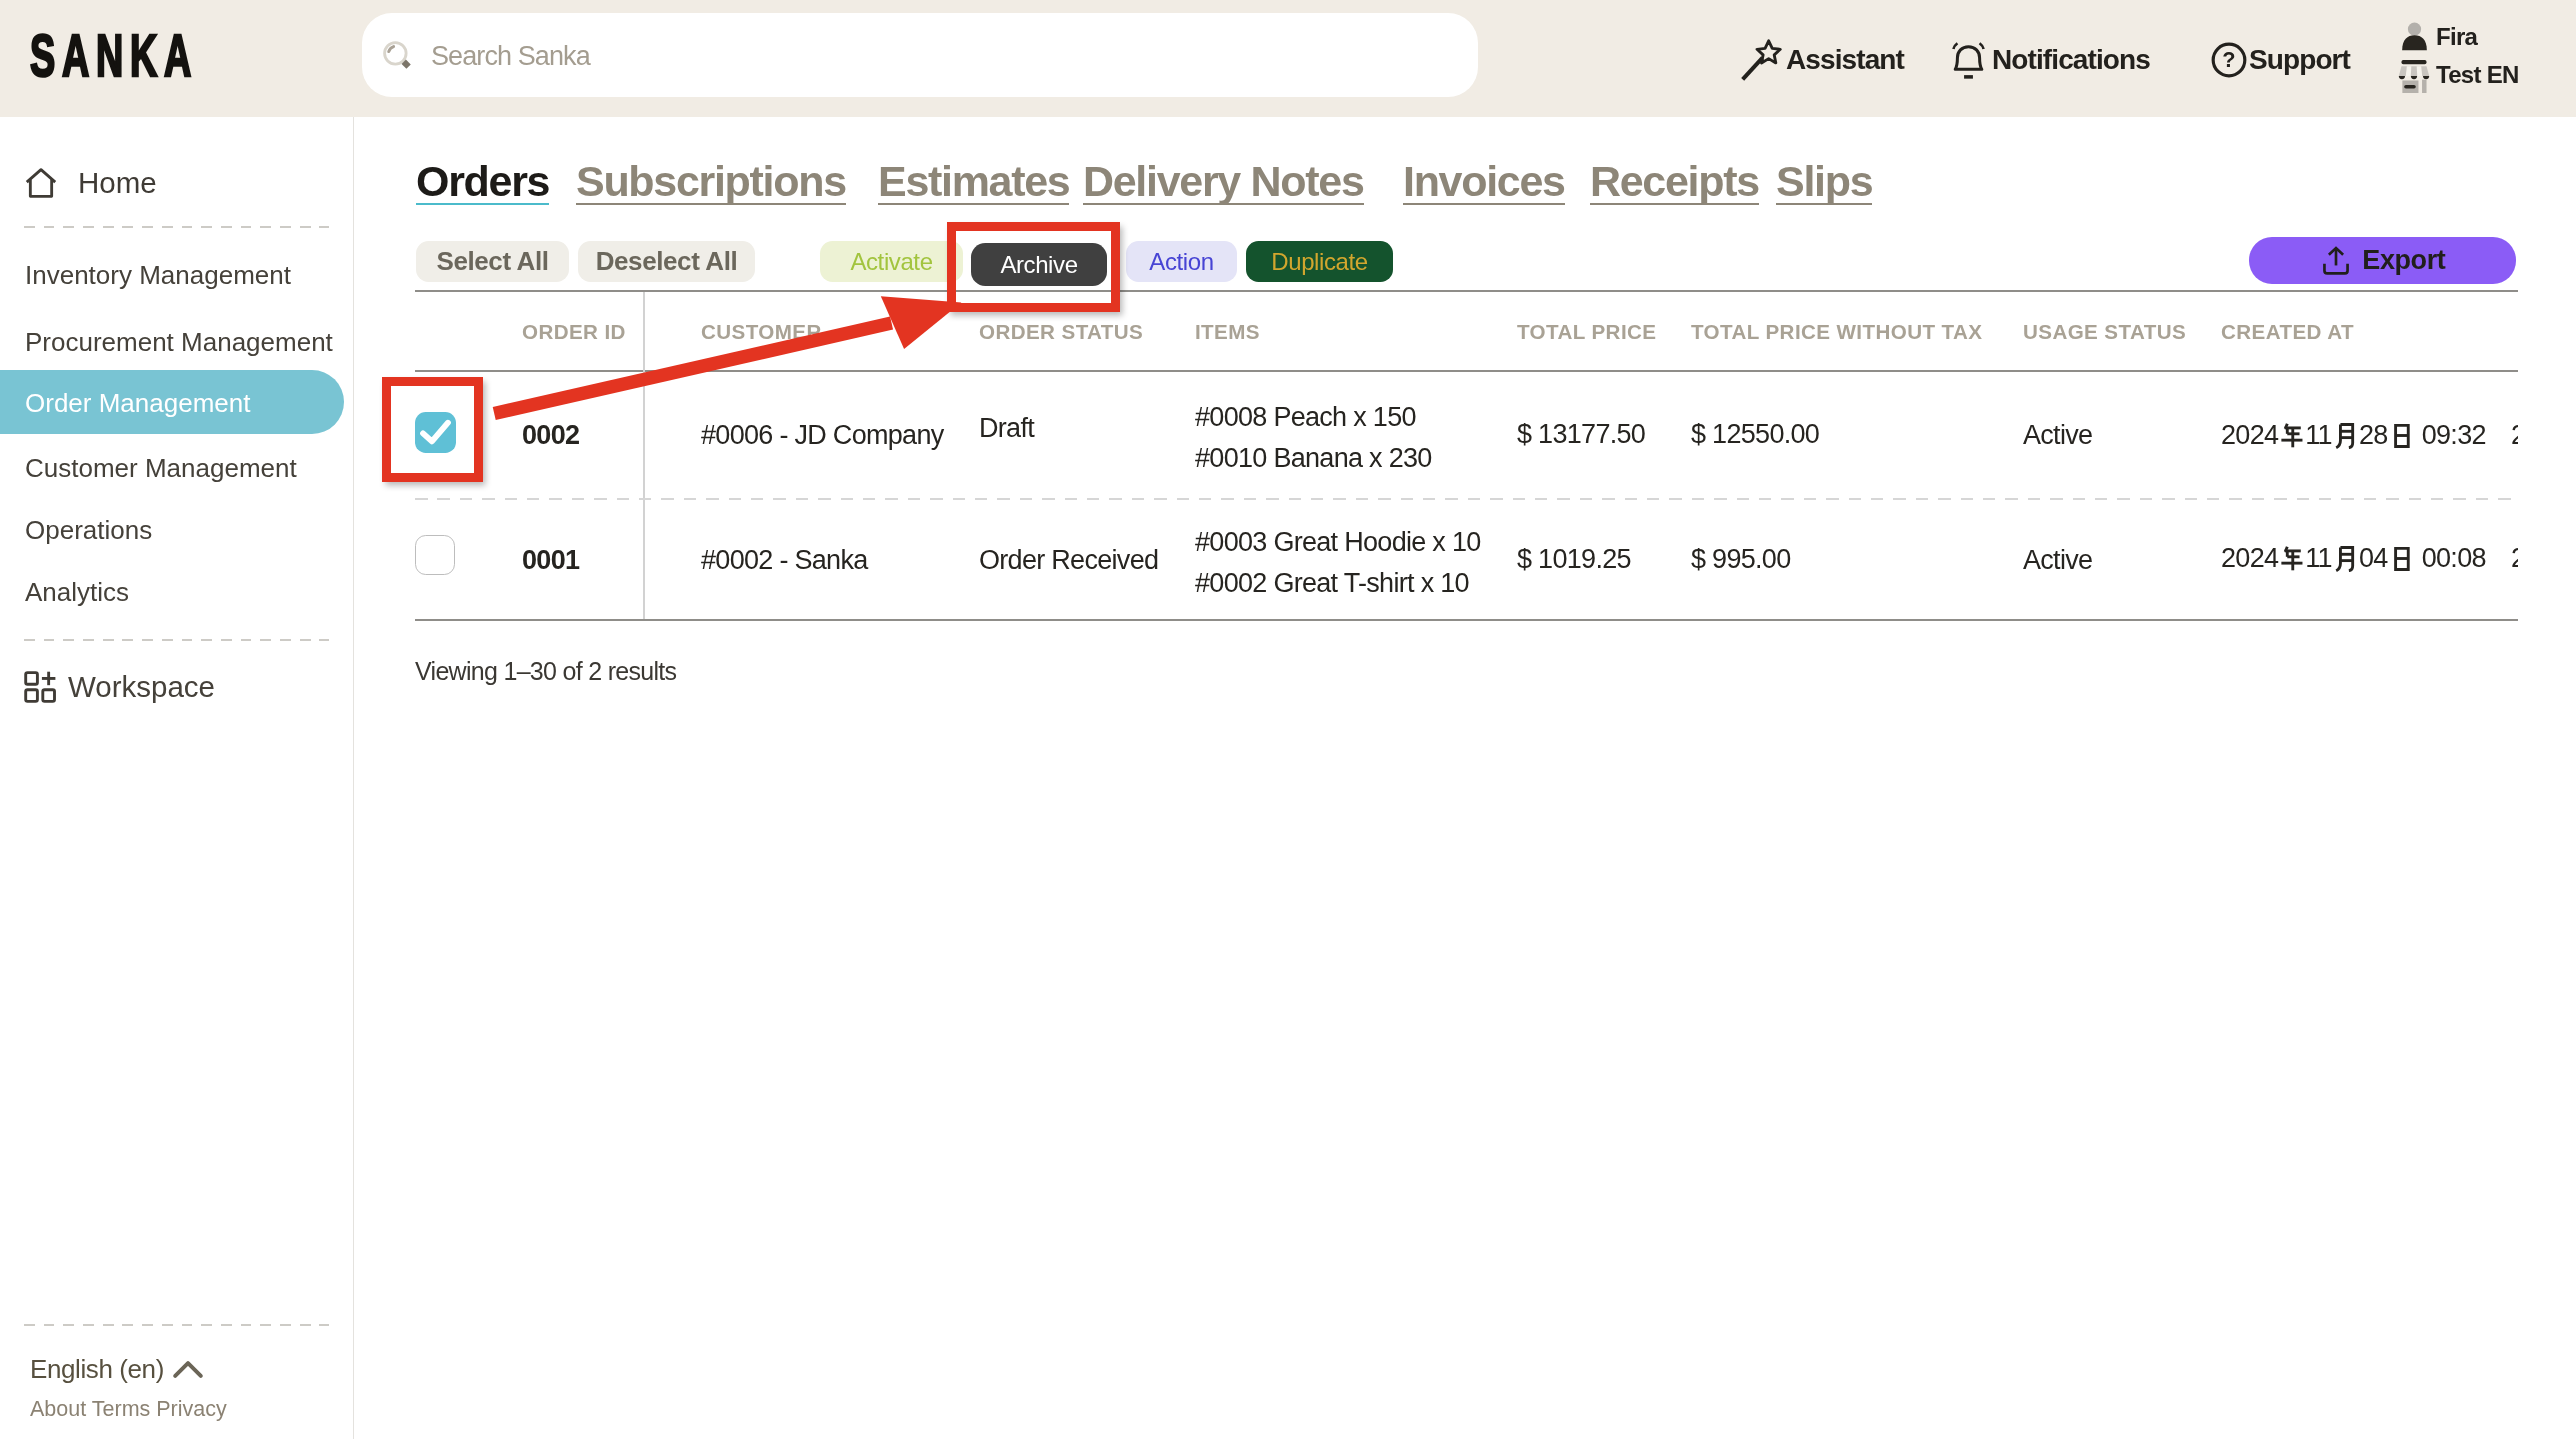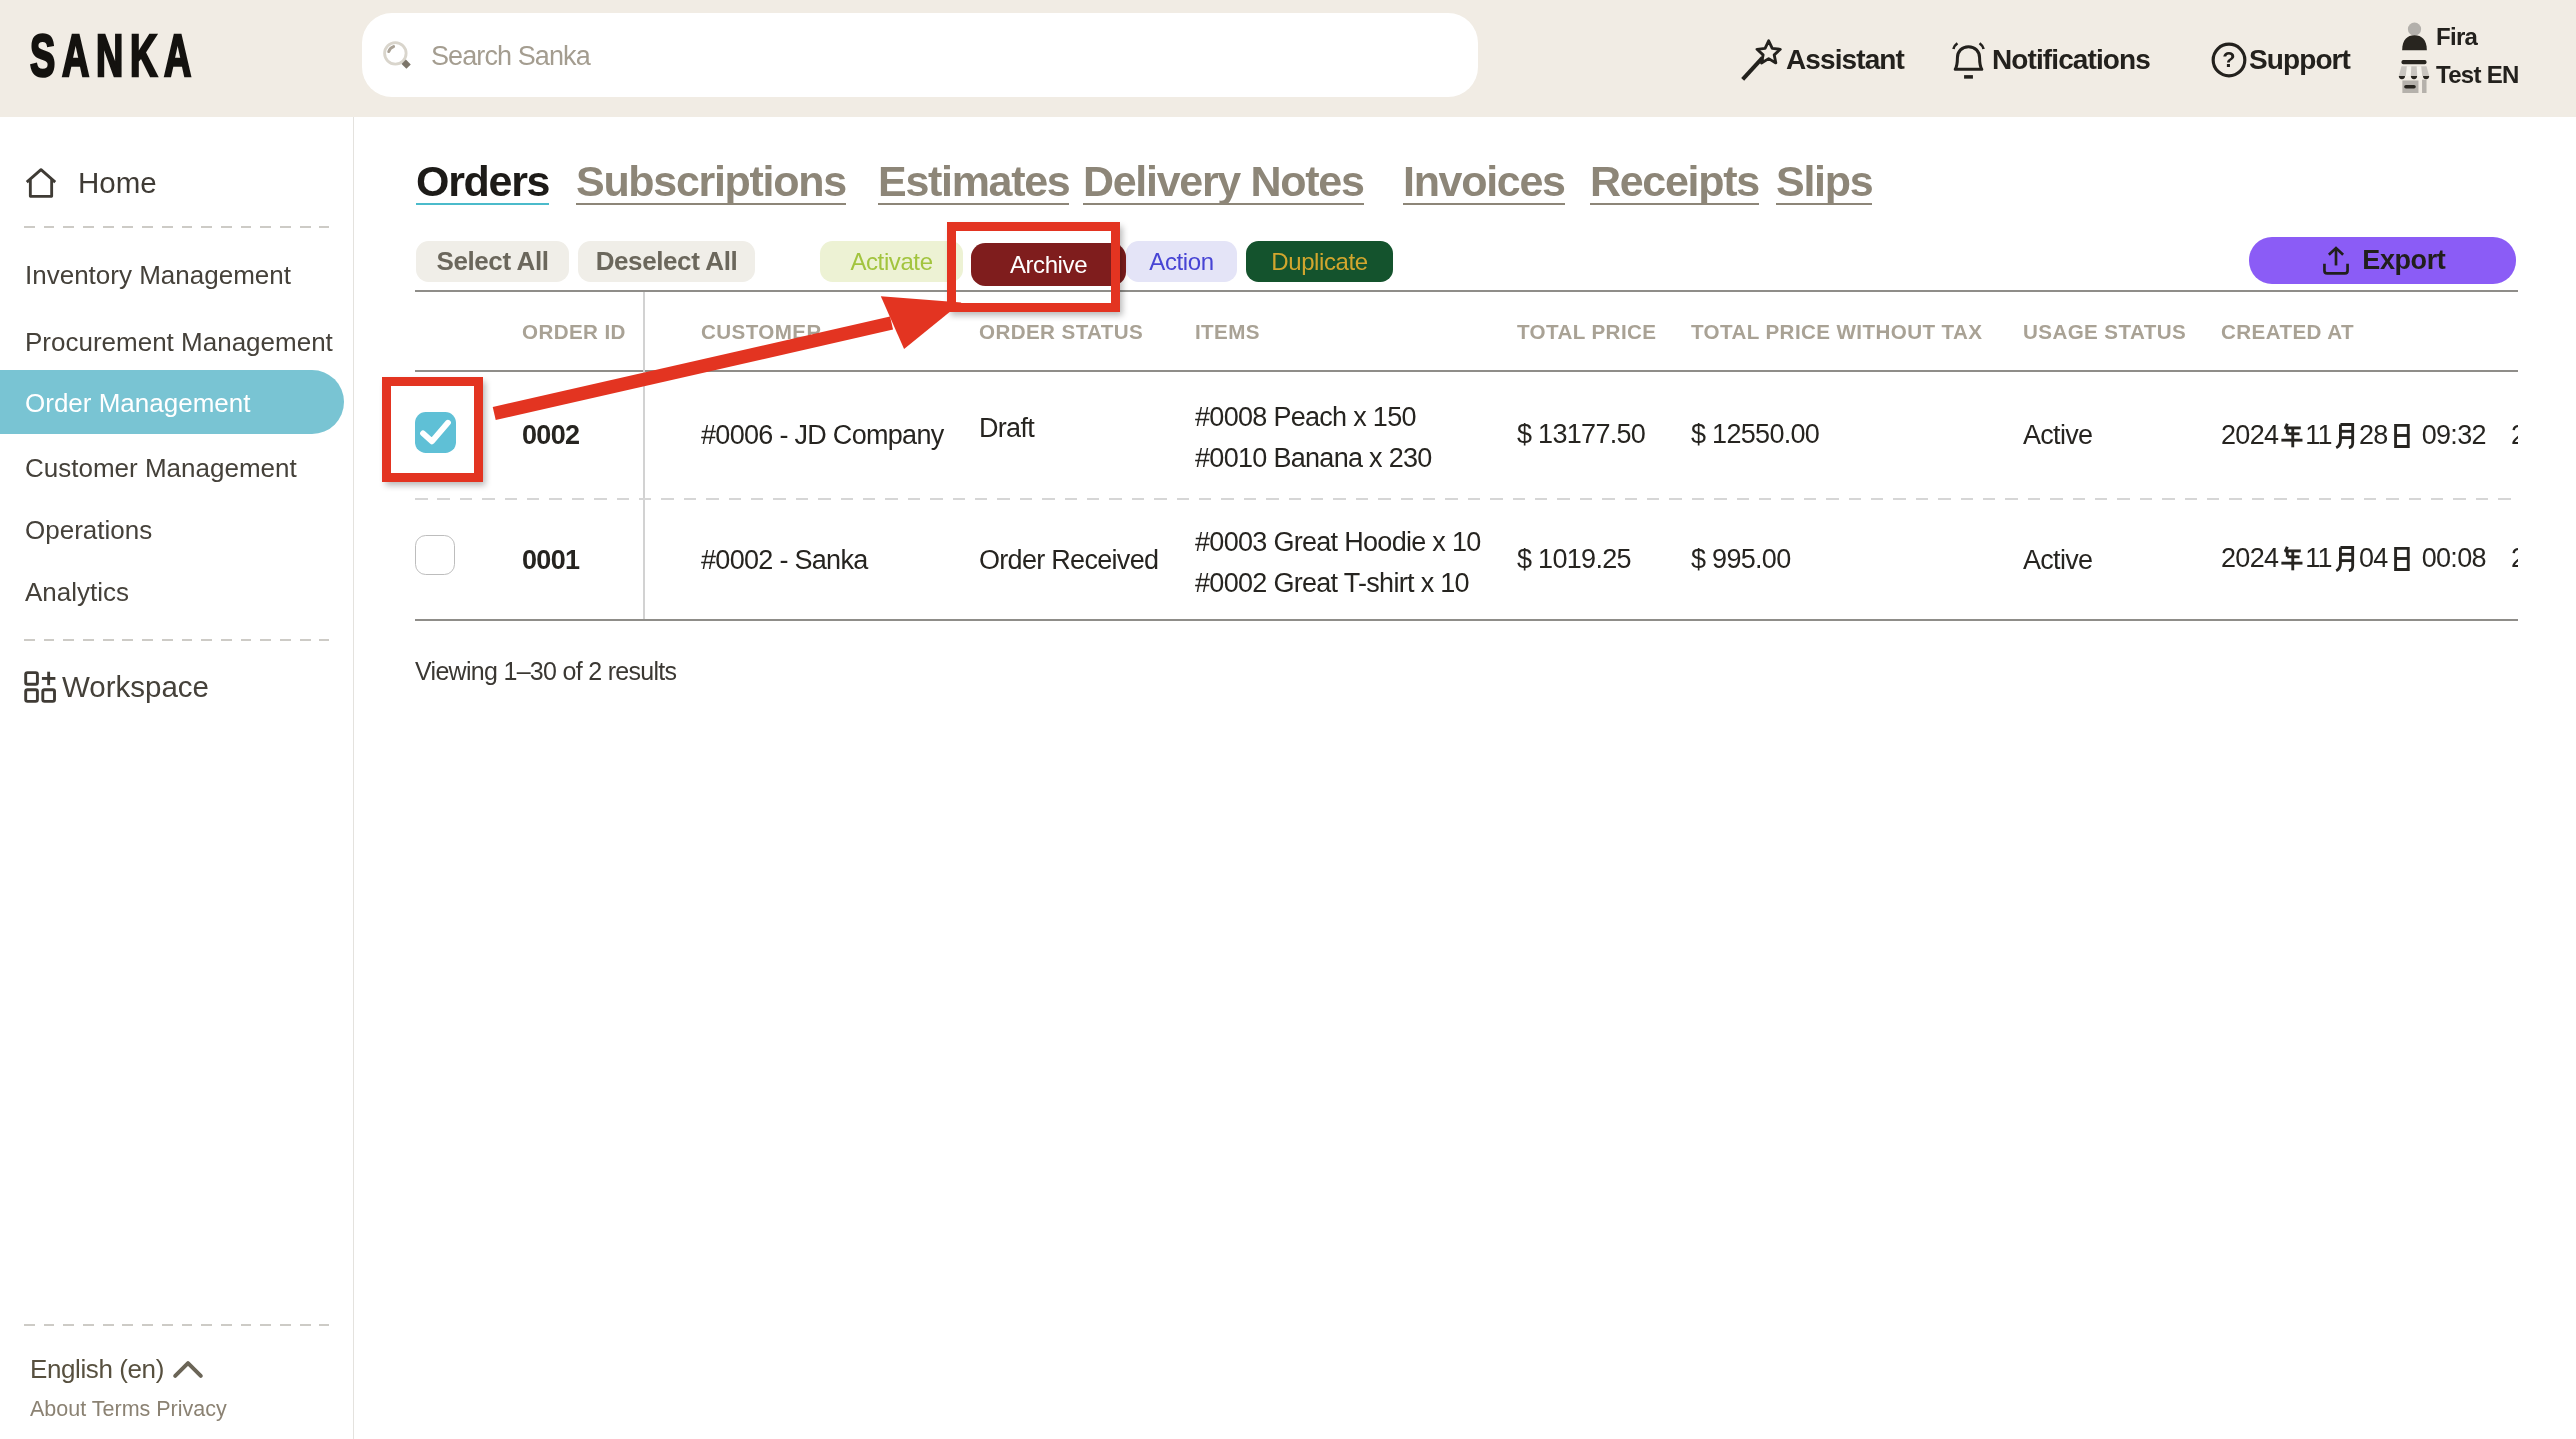--- a/index.html
+++ b/index.html
@@ -95,41 +95,41 @@
     <div class="side-item" style="top:395px;height:36px">Operations</div>
     <div class="side-item" style="top:457px;height:36px">Analytics</div>
     <div class="dash" style="top:522px"></div>
     <svg class="a" style="left:23px;top:552px" width="36" height="36" viewBox="0 0 40 40" fill="none" stroke="#3f3b35" stroke-width="3.2" stroke-linejoin="round">
       <rect x="3" y="4" width="13" height="13" rx="2"></rect>
       <rect x="3" y="23" width="13" height="13" rx="2"></rect>
       <rect x="22" y="23" width="13" height="13" rx="2"></rect>
       <line x1="28.5" y1="3" x2="28.5" y2="18"></line>
       <line x1="21" y1="10.5" x2="36" y2="10.5"></line>
     </svg>
-    <div class="side-item" style="left:62px;top:552px;height:36px;font-size:29.5px">Workspace</div>
+    <div class="side-item" style="left:68px;top:552px;height:36px;font-size:29.5px">Workspace</div>
     <div class="dash" style="top:1207px"></div>
     <div class="side-item" style="left:30px;top:1233px;height:38px;font-size:26px;letter-spacing:-0.4px;color:#57503f">English (en)</div>
     <svg class="a" style="left:172px;top:1241px" width="32" height="23" viewBox="0 0 40 26" fill="none" stroke="#6b6557" stroke-width="5" stroke-linecap="round" stroke-linejoin="round">
       <polyline points="4,21 20,5 36,21"></polyline>
     </svg>
     <div class="side-item" style="left:30px;top:1275px;height:34px;font-size:21.5px;letter-spacing:0;color:#8b8273">About Terms Privacy</div>
   </div>
 
   <div class="tab active" style="left:416px">Orders</div>
   <div class="tab" style="left:576px">Subscriptions</div>
   <div class="tab" style="left:878px">Estimates</div>
   <div class="tab" style="left:1083px">Delivery Notes</div>
   <div class="tab" style="left:1403px">Invoices</div>
   <div class="tab" style="left:1590px">Receipts</div>
   <div class="tab" style="left:1776px">Slips</div>
 
   <div class="pill" style="left:416px;width:153px;background:#f0eee8;color:#6b675c">Select All</div>
   <div class="pill" style="left:578px;width:177px;background:#f0eee8;color:#6b675c">Deselect All</div>
   <div class="pill" style="left:820px;width:143px;background:#edf2d4;color:#a2c43e;font-weight:400;font-size:24px">Activate</div>
-  <div class="pill" style="left:971px;top:243px;width:155px;height:43px;background:#7f1d1d;color:#fff;border-radius:14.3px;font-weight:400;font-size:24px">Archive</div>
+  <div class="pill" style="left:971px;top:243px;width:136px;height:43px;background:#404040;color:#fff;border-radius:14.3px;font-weight:400;font-size:24px">Archive</div>
   <div class="pill" style="left:1126px;width:111px;background:#e4e4f7;color:#4744d4;font-weight:400;font-size:24px">Action</div>
   <div class="pill" style="left:1246px;width:147px;background:#14532d;color:#d2a62e;font-weight:400;font-size:24px">Duplicate</div>
   <div class="pill" style="left:2249px;top:237px;width:267px;height:47px;background:#8b5cf6;color:#211f1c;border-radius:23px;font-size:27px;gap:10.7px">
     <svg width="32" height="32" viewBox="0 0 36 36" fill="none" stroke="#211f1c" stroke-width="3">
       <path d="M18 23 V4"></path>
       <path d="M10 11 L18 3.5 L26 11"></path>
       <path d="M5 21 v8 a3 3 0 0 0 3 3 h20 a3 3 0 0 0 3-3 v-8"></path>
     </svg>
     Export
   </div>

